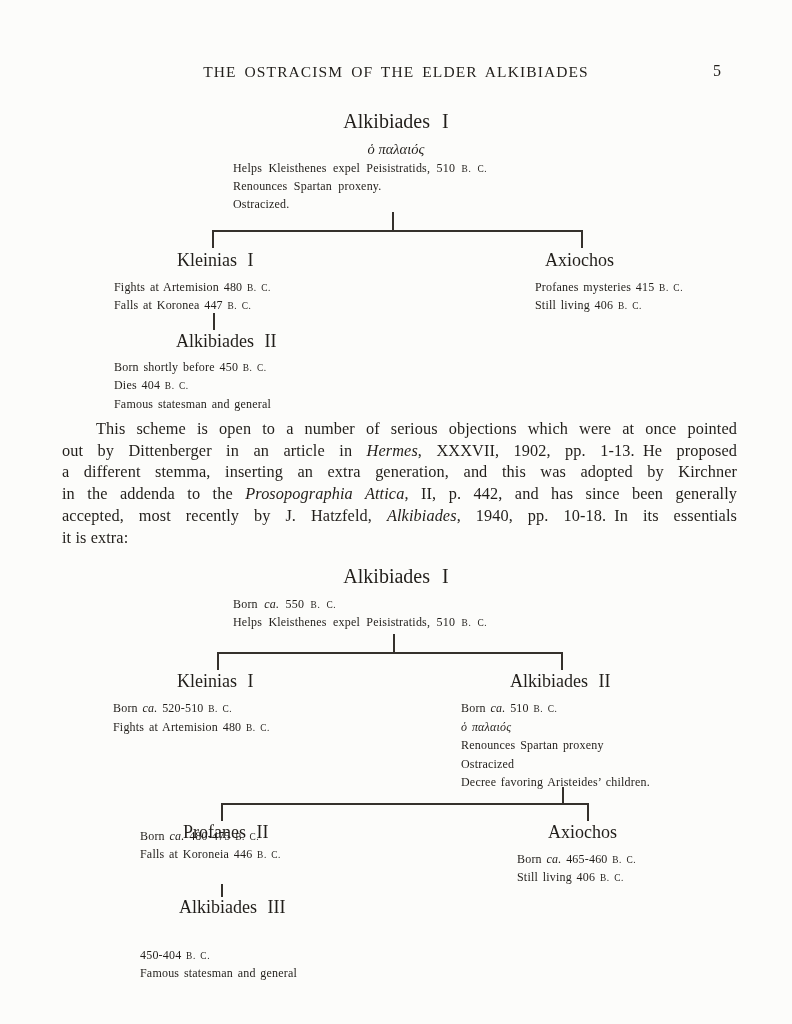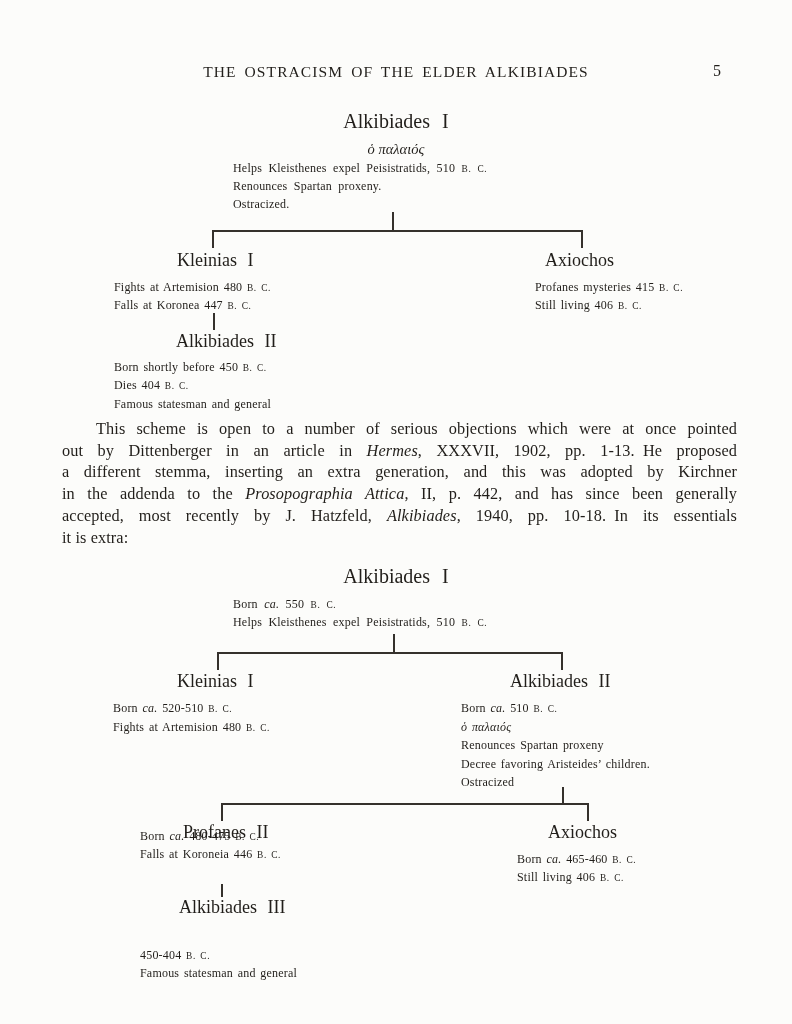--- a/index.html
+++ b/index.html
@@ -91,22 +91,22 @@
   <div class="abs tree-name" style="left:177px; top:671px;">Kleinias I</div>
   <div class="abs tree-name" style="left:510px; top:671px;">Alkibiades II</div>
   <div class="abs detail lh18" style="left:113px; top:699px;">
       <div>Born <i>ca.</i> 520-510 <span class="sc">B. C.</span></div>
       <div>Fights at Artemision 480 <span class="sc">B. C.</span></div>
     </div>
   <div class="abs detail lh18" style="left:461px; top:699px;">
       <div>Born <i>ca.</i> 510 <span class="sc">B. C.</span></div>
       <div><i>ὁ παλαιός</i></div>
       <div>Renounces Spartan proxeny</div>
+      <div>Ostracized</div>
       <div>Decree favoring Aristeides’ children.</div>
-      <div>Ostracized</div>
     </div>
 
   <div class="abs vline" style="left:562px; top:787px; height:16px;"></div>
   <div class="abs hline" style="left:221px; top:803px; width:367px;"></div>
   <div class="abs vline" style="left:221px; top:803px; height:18px;"></div>
   <div class="abs vline" style="left:587px; top:803px; height:18px;"></div>
 
   <div class="abs tree-name" style="left:183px; top:822px;">Profanes II</div>
   <div class="abs tree-name" style="left:548px; top:822px;">Axiochos</div>
   <div class="abs detail" style="left:140px; top:828px;">

